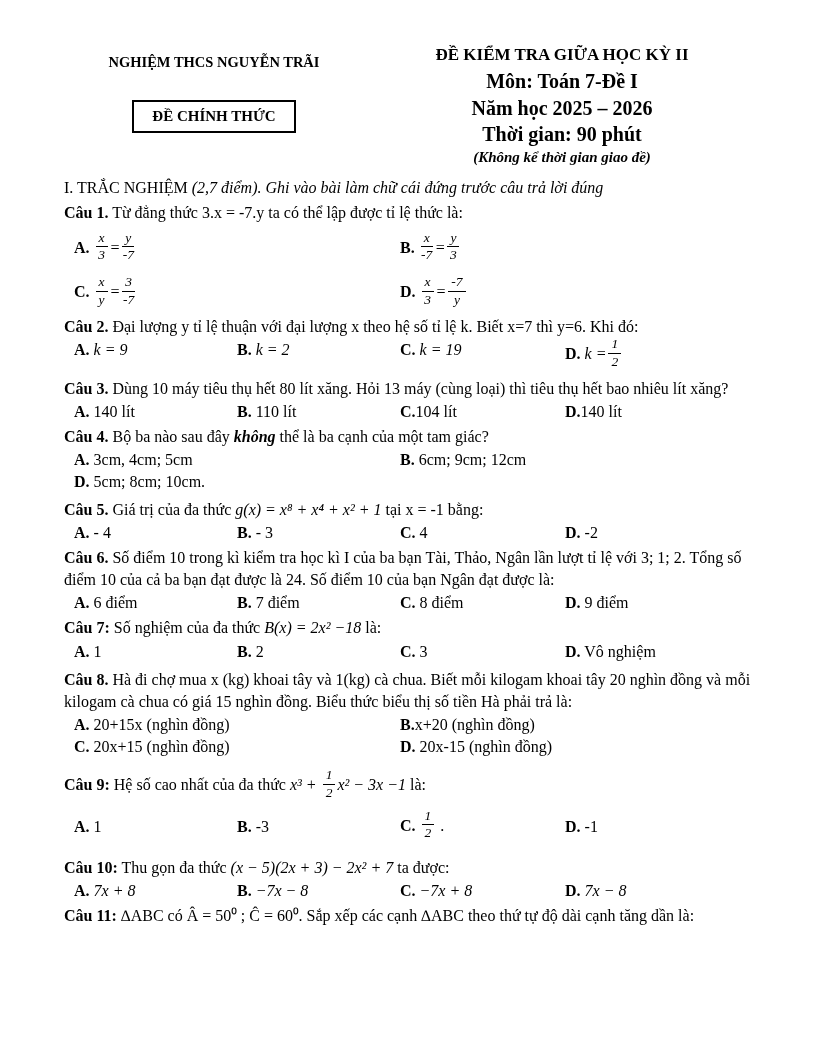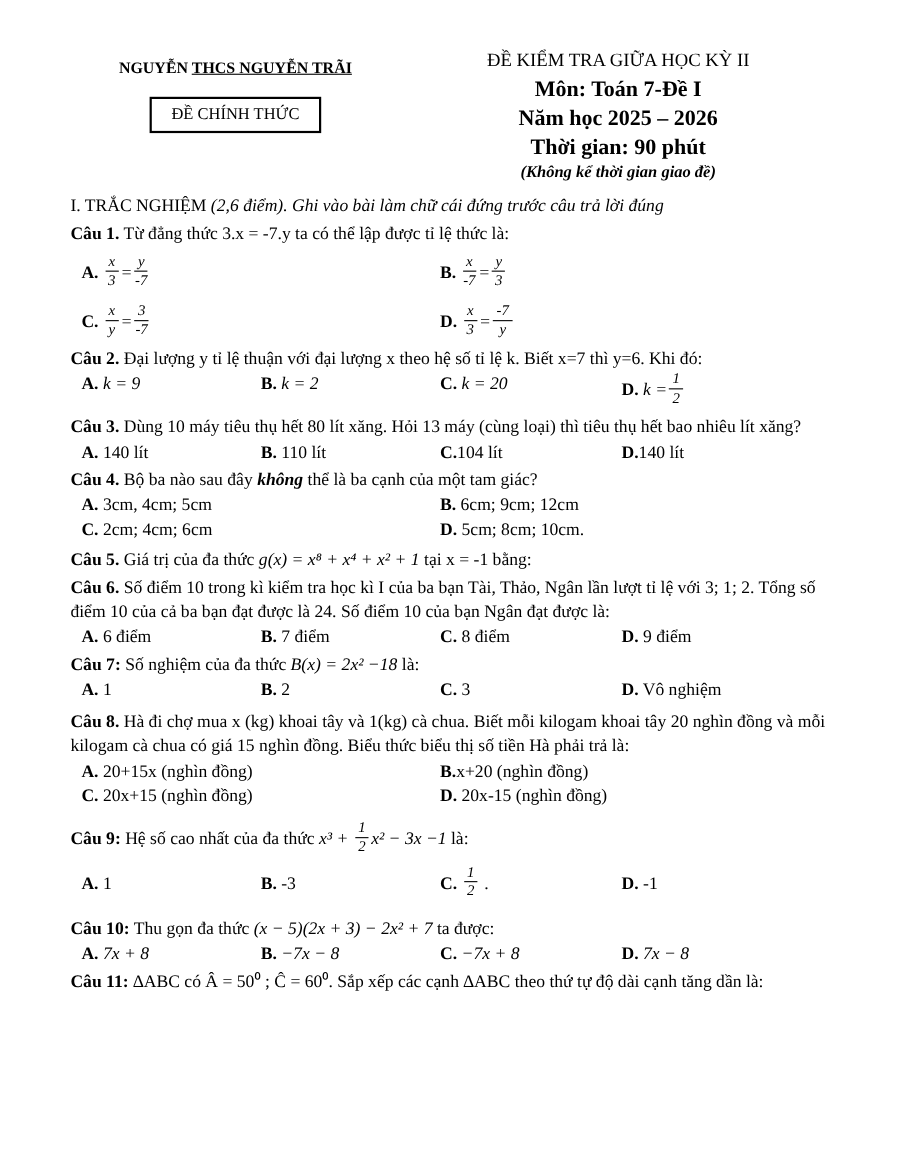--- a/index.html
+++ b/index.html
@@ -2,24 +2,24 @@
 <html><head>
 <meta charset="utf-8">
 <style>
   *{margin:0;padding:0;box-sizing:border-box}
   html,body{background:#fff}
   body{width:816px;height:1056px;color:#000;font-family:"Liberation Serif",serif;font-size:16px;line-height:1.38;overflow:hidden}
   .page{padding:44px 56px 0 64px}
   .hdr{display:flex;align-items:flex-start}
   .hdr-left{width:300px;text-align:center;padding-top:8px}
   .school{font-weight:700;font-size:14.5px;white-space:nowrap}
-  .school .ul{text-decoration:underline}
-  .official-box{display:inline-block;border:2px solid #000;padding:4px 18px;font-weight:400;font-size:15px;margin-top:16px}
+  .school .ul{}
+  .official-box{display:inline-block;border:2px solid #000;padding:4px 18px;font-weight:700;font-size:15px;margin-top:28px}
   .hdr-right{flex:1;text-align:center;line-height:1.32}
-  .exam-title{font-weight:400;font-size:17px;margin-bottom:2px}
+  .exam-title{font-weight:700;font-size:17px;margin-bottom:2px}
   .hline{font-weight:700;font-size:20px}
   .hnote{font-weight:700;font-style:italic;font-size:15px}
   .section-head{margin-top:10px}
   .sh-b{font-weight:400}
   .sh-i{font-style:italic}
   .q{margin-top:3px}
   .mt6{margin-top:6px}.mt12{margin-top:12px}.mt14{margin-top:14px}
   .qlabel{font-weight:700}
   .ol{font-weight:700}
   .math{font-style:italic}
@@ -32,76 +32,81 @@
   .ku{font-weight:700;font-style:italic;}
   .opt{white-space:nowrap}
 </style>
 </head>
 <body>
 
 <div class="page">
 
   <div class="hdr">
     <div class="hdr-left">
-      <div class="school"><span>NGUYỄN </span><span class="ul">THCS NGUYỄN TRÃI</span></div>
+      <div class="school"><span>NGHIỆM </span><span class="ul">THCS NGUYỄN TRÃI</span></div>
       <div class="official-box">ĐỀ CHÍNH THỨC</div>
     </div>
     <div class="hdr-right">
       <div class="exam-title">ĐỀ KIỂM TRA GIỮA HỌC KỲ II</div>
       <div class="hline">Môn: Toán 7-Đề I</div>
       <div class="hline">Năm học 2025 – 2026</div>
       <div class="hline">Thời gian: 90 phút</div>
       <div class="hnote">(Không kể thời gian giao đề)</div>
     </div>
   </div>
 
-  <p class="section-head"><span class="sh-b">I. TRẮC NGHIỆM</span> <span class="sh-i">(2,6 điểm). Ghi vào bài làm chữ cái đứng trước câu trả lời đúng</span></p>
+  <p class="section-head"><span class="sh-b">I. TRẮC NGHIỆM</span> <span class="sh-i">(2,7 điểm). Ghi vào bài làm chữ cái đứng trước câu trả lời đúng</span></p>
 
   <div class="q">
     <p><b class="qlabel">Câu 1.</b> <span>Từ đẳng thức 3.x = -7.y ta có thể lập được tỉ lệ thức là:</span></p>
     <div class="row2 fr">
       <span class="opt"><b class="ol">A.</b> <span class="frac"><span class="num">x</span><span class="den">3</span></span><span class="math">=</span><span class="frac"><span class="num">y</span><span class="den">-7</span></span></span>
       <span class="opt"><b class="ol">B.</b> <span class="frac"><span class="num">x</span><span class="den">-7</span></span><span class="math">=</span><span class="frac"><span class="num">y</span><span class="den">3</span></span></span>
       <span class="opt"><b class="ol">C.</b> <span class="frac"><span class="num">x</span><span class="den">y</span></span><span class="math">=</span><span class="frac"><span class="num">3</span><span class="den">-7</span></span></span>
       <span class="opt"><b class="ol">D.</b> <span class="frac"><span class="num">x</span><span class="den">3</span></span><span class="math">=</span><span class="frac"><span class="num">-7</span><span class="den">y</span></span></span>
     </div>
   </div>
 
   <div class="q">
     <p><b class="qlabel">Câu 2.</b> <span>Đại lượng y tỉ lệ thuận với đại lượng x theo hệ số tỉ lệ k. Biết x=7 thì y=6. Khi đó:</span></p>
     <div class="row4">
       <span class="opt"><b class="ol">A.</b> <span class="math">k = 9</span></span>
       <span class="opt"><b class="ol">B.</b> <span class="math">k = 2</span></span>
-      <span class="opt"><b class="ol">C.</b> <span class="math">k = 20</span></span>
+      <span class="opt"><b class="ol">C.</b> <span class="math">k = 19</span></span>
       <span class="opt"><b class="ol">D.</b> <span class="math">k =</span><span class="frac"><span class="num">1</span><span class="den">2</span></span></span>
     </div>
   </div>
 
   <div class="q mt6">
     <p><b class="qlabel">Câu 3.</b> <span>Dùng 10 máy tiêu thụ hết 80 lít xăng. Hỏi 13 máy (cùng loại) thì tiêu thụ hết bao nhiêu lít xăng?</span></p>
     <div class="row4">
       <span class="opt"><b class="ol">A.</b> <span>140 lít</span></span>
       <span class="opt"><b class="ol">B.</b> <span>110 lít</span></span>
       <span class="opt"><b class="ol">C.</b><span>104 lít</span></span>
       <span class="opt"><b class="ol">D.</b><span>140 lít</span></span>
     </div>
   </div>
 
   <div class="q">
     <p><b class="qlabel">Câu 4.</b> <span>Bộ ba nào sau đây </span><span class="ku">không</span><span> thể là ba cạnh của một tam giác?</span></p>
     <div class="row2">
       <span class="opt"><b class="ol">A.</b> <span>3cm, 4cm; 5cm</span></span>
       <span class="opt"><b class="ol">B.</b> <span>6cm; 9cm; 12cm</span></span>
-      <span class="opt"><b class="ol">C.</b> <span>2cm; 4cm; 6cm</span></span>
       <span class="opt"><b class="ol">D.</b> <span>5cm; 8cm; 10cm.</span></span>
     </div>
   </div>
 
   <div class="q mt6">
     <p><b class="qlabel">Câu 5.</b> <span>Giá trị của đa thức </span><span class="math">g(x) = x⁸ + x⁴ + x² + 1</span><span> tại x = -1 bằng:</span></p>
+    <div class="row4">
+      <span class="opt"><b class="ol">A.</b> <span>- 4</span></span>
+      <span class="opt"><b class="ol">B.</b> <span>- 3</span></span>
+      <span class="opt"><b class="ol">C.</b> <span>4</span></span>
+      <span class="opt"><b class="ol">D.</b> <span>-2</span></span>
+    </div>
   </div>
 
   <div class="q">
     <p><b class="qlabel">Câu 6.</b> <span>Số điểm 10 trong kì kiểm tra học kì I của ba bạn Tài, Thảo, Ngân lần lượt tỉ lệ với 3; 1; 2. Tổng số điểm 10 của cả ba bạn đạt được là 24. Số điểm 10 của bạn Ngân đạt được là:</span></p>
     <div class="row4">
       <span class="opt"><b class="ol">A.</b> <span>6 điểm</span></span>
       <span class="opt"><b class="ol">B.</b> <span>7 điểm</span></span>
       <span class="opt"><b class="ol">C.</b> <span>8 điểm</span></span>
       <span class="opt"><b class="ol">D.</b> <span>9 điểm</span></span>
     </div>

